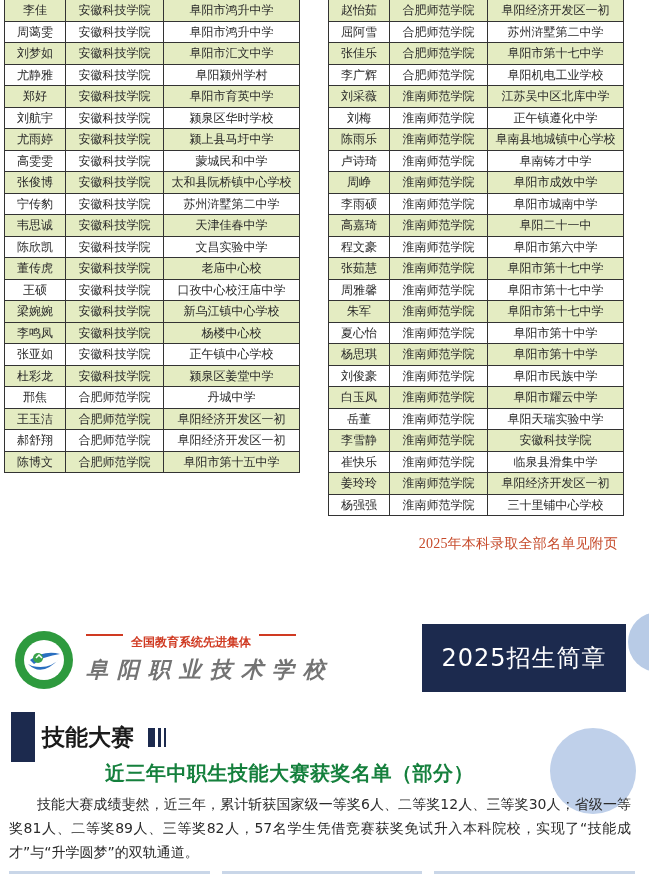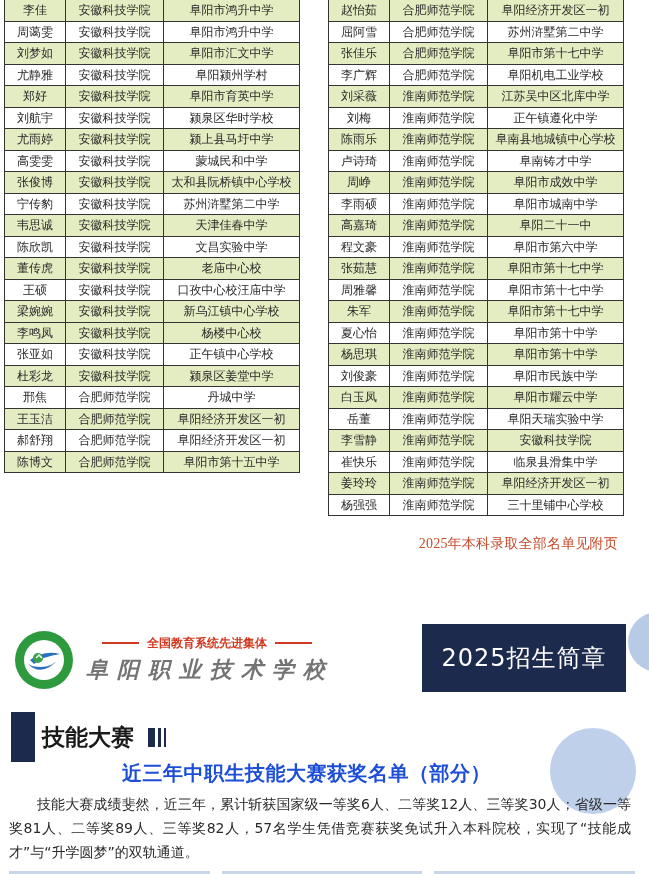--- a/index.html
+++ b/index.html
@@ -30,22 +30,22 @@
 
   .footnote {
     position:absolute; top:535px; right:31px;
     font-size:14px; color:#c64a2a; letter-spacing:0.2px;font-family:Liberation Serif, serif;
   }
 
   .logo {
     position:absolute; left:14px; top:630px; width:60px; height:60px;
   }
   .tagline {
-    position:absolute; left:102px; top:634px; width:210px; height:18px;
-    display:flex; align-items:center; gap:8px;
+    position:absolute; left:86px; top:634px; width:210px; height:18px;
+    display:flex; align-items:flex-start; gap:8px;
   }
   .tagline .line { flex:1; height:2px; background:#d03a22; }
   .tagline .txt { font-size:12px; font-weight:bold; color:#d03a22; white-space:nowrap; }
   .school-name {
     position:absolute; left:86px; top:655px;
     font-family: "DejaVu Serif", "Liberation Serif", serif;
     font-size:22px; font-weight:bold; letter-spacing:9px; color:#737373;
     font-style:italic;
   }
   .brochure-badge {
@@ -65,22 +65,22 @@
     font-size:23px; font-weight:bold; color:#1a1a1a;
     display:flex; align-items:center; gap:14px;
   }
   .section-title .bars { display:flex; gap:3px; align-items:center; }
   .section-title .bars i { display:block; height:19px; background:#1c2a4e; }
   .circle-bottom {
     position:absolute; left:550px; top:728px; width:86px; height:86px; border-radius:50%;
     background:#bfd0ea;
   }
   .awards-title {
-    position:absolute; left:122px; top:760px;
-    font-size:20px; font-weight:bold; color:#1d4ed8; letter-spacing:0.5px;text-align:center;
+    position:absolute; left:105px; top:760px;
+    font-size:20px; font-weight:bold; color:#15803d; letter-spacing:0.5px;text-align:center;
   }
   .body-text {
     position:absolute; left:9px; top:792px; width:622px;
     font-size:14px; line-height:24px; color:#2a2a2a;
     text-indent:28px; text-align:justify;
   }
   .bottom-boxes {
     position:absolute; left:9px; top:871px; width:626px; height:3px; display:flex; gap:12px;
   }
   .bottom-boxes div { flex:1; background:#c9d6e8; }

